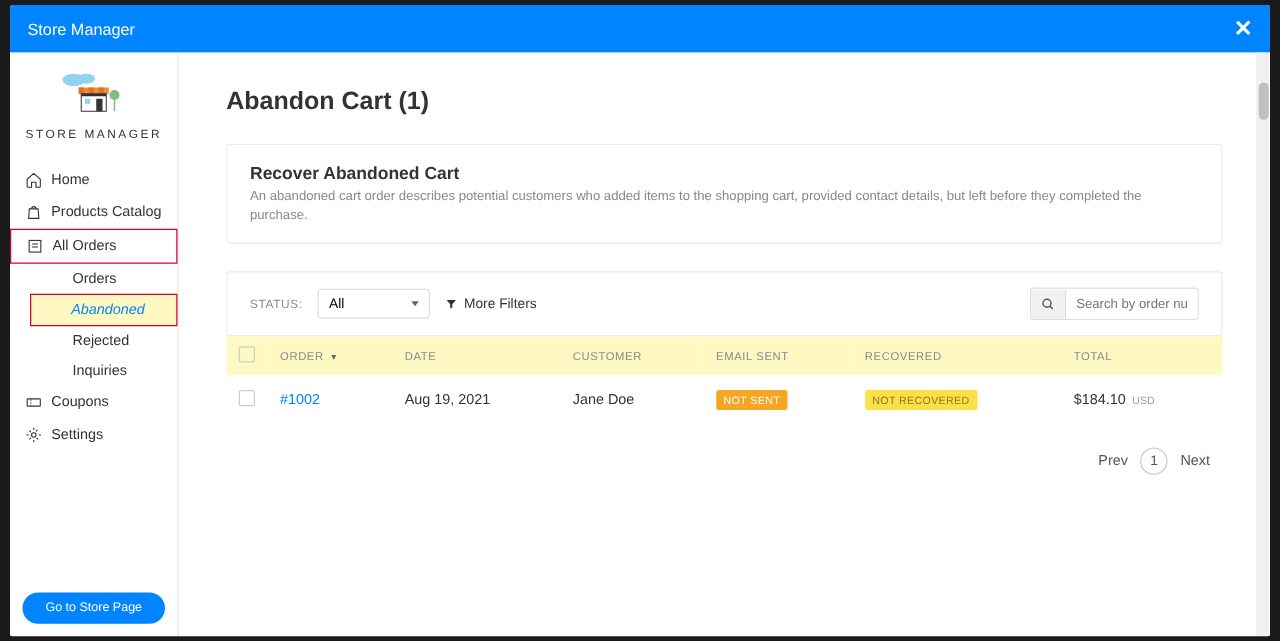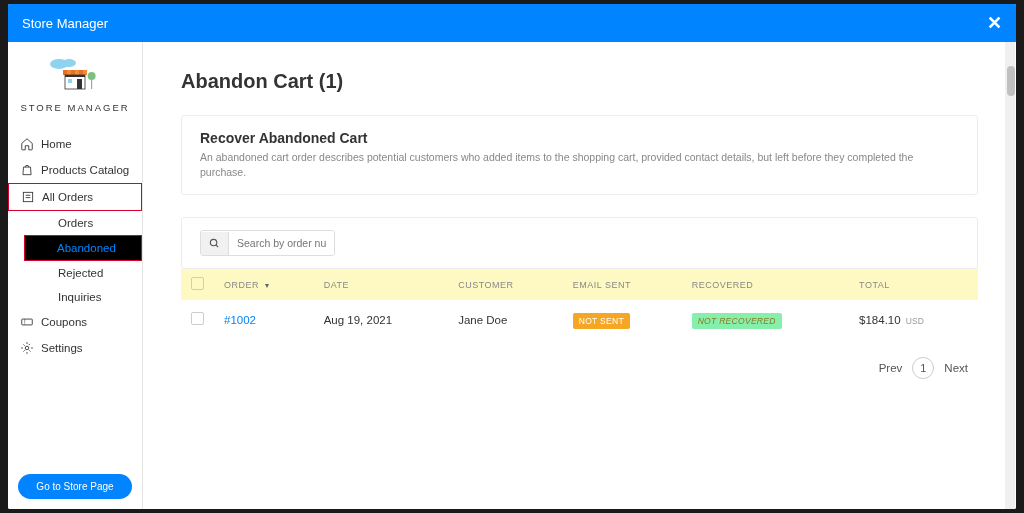--- a/index.html
+++ b/index.html
@@ -9,21 +9,21 @@
 .close-btn { color: #fff; font-size: 18px; cursor: pointer; background: none; border: none; font-weight: bold; }
 .modal-body { flex: 1; display: flex; overflow: hidden; position: relative; }
 .sidebar { width: 135px; border-right: 1px solid #e5e5e5; display: flex; flex-direction: column; background: #fff; }
 .logo-area { padding: 14px 10px 10px; text-align: center; }
 .logo-svg { width: 60px; height: 40px; margin: 0 auto; display: block; }
 .logo-text { font-size: 9.5px; letter-spacing: 2px; color: #333; margin-top: 6px; font-weight: 500; }
 .nav { flex: 1; padding-top: 8px; }
 .nav-item { display: flex; align-items: center; padding: 6px 12px; font-size: 11.5px; color: #333; cursor: pointer; gap: 7px; }
 .nav-item.highlight { border: 1.5px solid #d9002c; }
 .nav-sub { padding-left: 34px; font-size: 11.5px; color: #333; padding-top: 6px; padding-bottom: 6px; cursor: pointer; margin-left: 16px; }
-.nav-sub.active { background: #000000; color: #0084ff; border: 1.5px solid #d9002c; padding-left: 32px; }
+.nav-sub.active { background: #fef9c3; color: #0084ff; border: 1.5px solid #d9002c; padding-left: 32px; font-style: italic; }
 .nav-icon { width: 14px; height: 14px; display: inline-flex; align-items: center; justify-content: center; }
 .nav-icon svg { width: 14px; height: 14px; stroke: #333; fill: none; stroke-width: 1.5; }
 .go-store { margin: 10px; background: #0084ff; color: #fff; border: none; border-radius: 14px; padding: 7px 14px; font-size: 10px; cursor: pointer; }
 .main { flex: 1; padding: 28px 38px 18px; overflow-y: auto; background: #fff; }
 .page-title { font-size: 20px; font-weight: 700; color: #333; margin-bottom: 22px; }
 .info-card { border: 1px solid #ececec; border-radius: 3px; padding: 14px 18px; margin-bottom: 22px; }
 .info-title { font-size: 14px; font-weight: 700; color: #333; margin-bottom: 4px; }
 .info-desc { font-size: 10.5px; color: #888; line-height: 1.45; }
 .filter-bar { border: 1px solid #ececec; border-radius: 3px; padding: 12px 18px; display: flex; align-items: center; justify-content: space-between; margin-bottom: 0; }
 .filter-left { display: flex; align-items: center; gap: 12px; }
@@ -36,21 +36,21 @@
 .search-input { border: none; padding: 6px 8px; font-size: 10.5px; outline: none; width: 105px; color: #888; }
 .table { width: 100%; border-collapse: collapse; }
 .table thead tr { background: #fef9c3; }
 .table th { font-size: 9px; color: #888; font-weight: 500; letter-spacing: 0.5px; text-align: left; padding: 8px 10px; }
 .table th:first-child { width: 32px; }
 .table td { padding: 12px 10px; font-size: 11.5px; color: #333; }
 .order-link { color: #0084ff; text-decoration: none; }
 .checkbox { width: 13px; height: 13px; border: 1px solid #ccc; border-radius: 2px; display: inline-block; }
 .badge { font-size: 8.5px; padding: 3px 6px; border-radius: 2px; font-weight: 500; letter-spacing: 0.3px; }
 .badge-orange { background: #f5a623; color: #fff; }
-.badge-yellow { background: #86efac; color: #8a7a1e; font-style: italic; }
+.badge-yellow { background: #fde047; color: #8a7a1e; }
 .usd { font-size: 8.5px; color: #999; margin-left: 2px; }
 .sort-caret { font-size: 8px; margin-left: 6px; color: #666; }
 .pagination { display: flex; align-items: center; justify-content: flex-end; gap: 10px; padding: 18px 10px 8px; font-size: 11.5px; color: #555; }
 .page-num { width: 22px; height: 22px; border: 1px solid #ccc; border-radius: 50%; display: flex; align-items: center; justify-content: center; font-size: 11px; }
 .scrollbar-right { position: absolute; right: 1px; top: 0; bottom: 0; width: 10px; background: #f0f0f0; }
 .scrollbar-thumb { position: absolute; right: 1px; top: 24px; width: 8px; height: 30px; background: #c0c0c0; border-radius: 4px; }
 </style>
 </head>
 <body>
 
@@ -135,20 +135,30 @@
 
     <div class="main">
       <h1 class="page-title">Abandon Cart (1)</h1>
 
       <div class="info-card">
         <div class="info-title">Recover Abandoned Cart</div>
         <div class="info-desc">An abandoned cart order describes potential customers who added items to the shopping cart, provided contact details, but left before they completed the purchase.</div>
       </div>
 
       <div class="filter-bar">
+        <div class="filter-left">
+          <span class="status-label">STATUS:</span>
+          <div class="status-select">All</div>
+          <div class="more-filters">
+            <svg width="10" height="10" viewBox="0 0 24 24" fill="#333">
+                <path d="M3 5h18l-7 8v6l-4 2v-8L3 5z"></path>
+              </svg>
+            <span>More Filters</span>
+          </div>
+        </div>
         <div class="search-wrap">
           <button class="search-btn">
             <svg width="11" height="11" viewBox="0 0 24 24" fill="none" stroke="#555" stroke-width="2.5">
                 <circle cx="10" cy="10" r="7"></circle>
                 <line x1="20" y1="20" x2="15" y2="15"></line>
               </svg>
           </button>
           <input class="search-input" placeholder="Search by order number, cu" style="">
         </div>
       </div>

